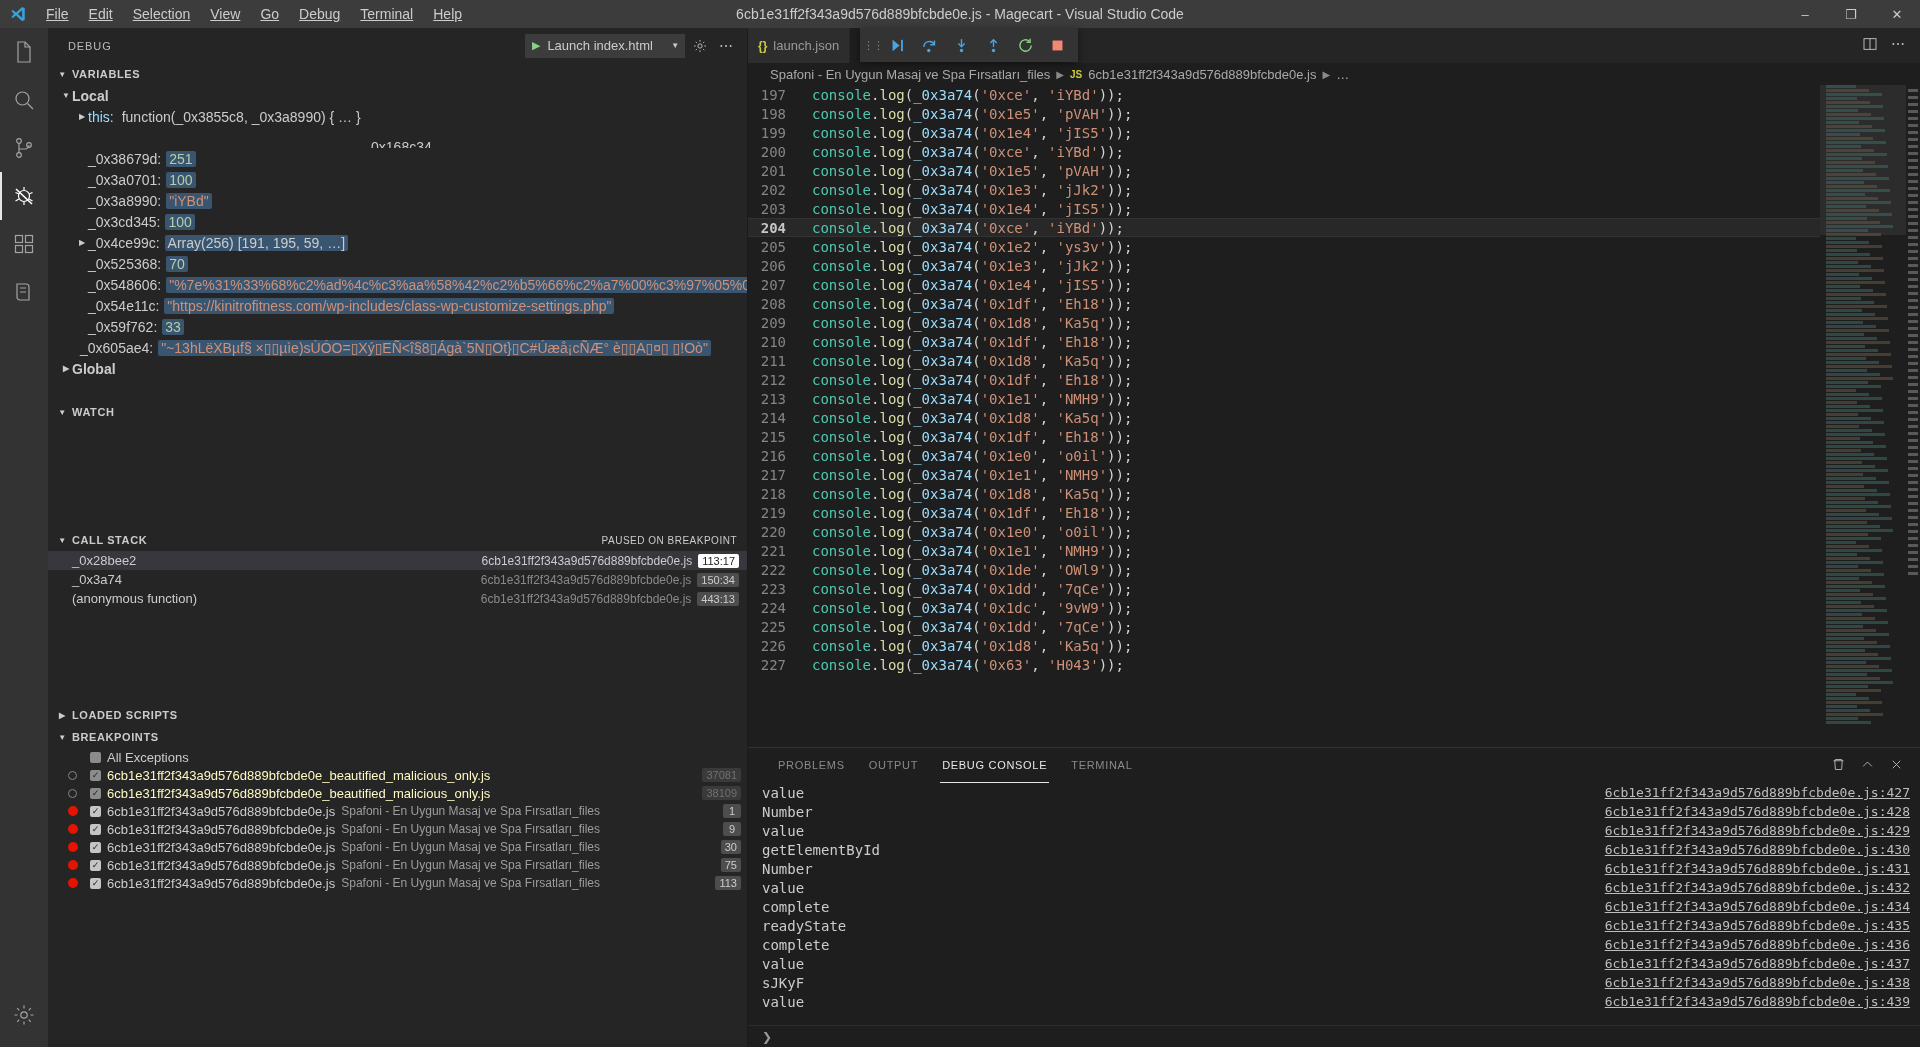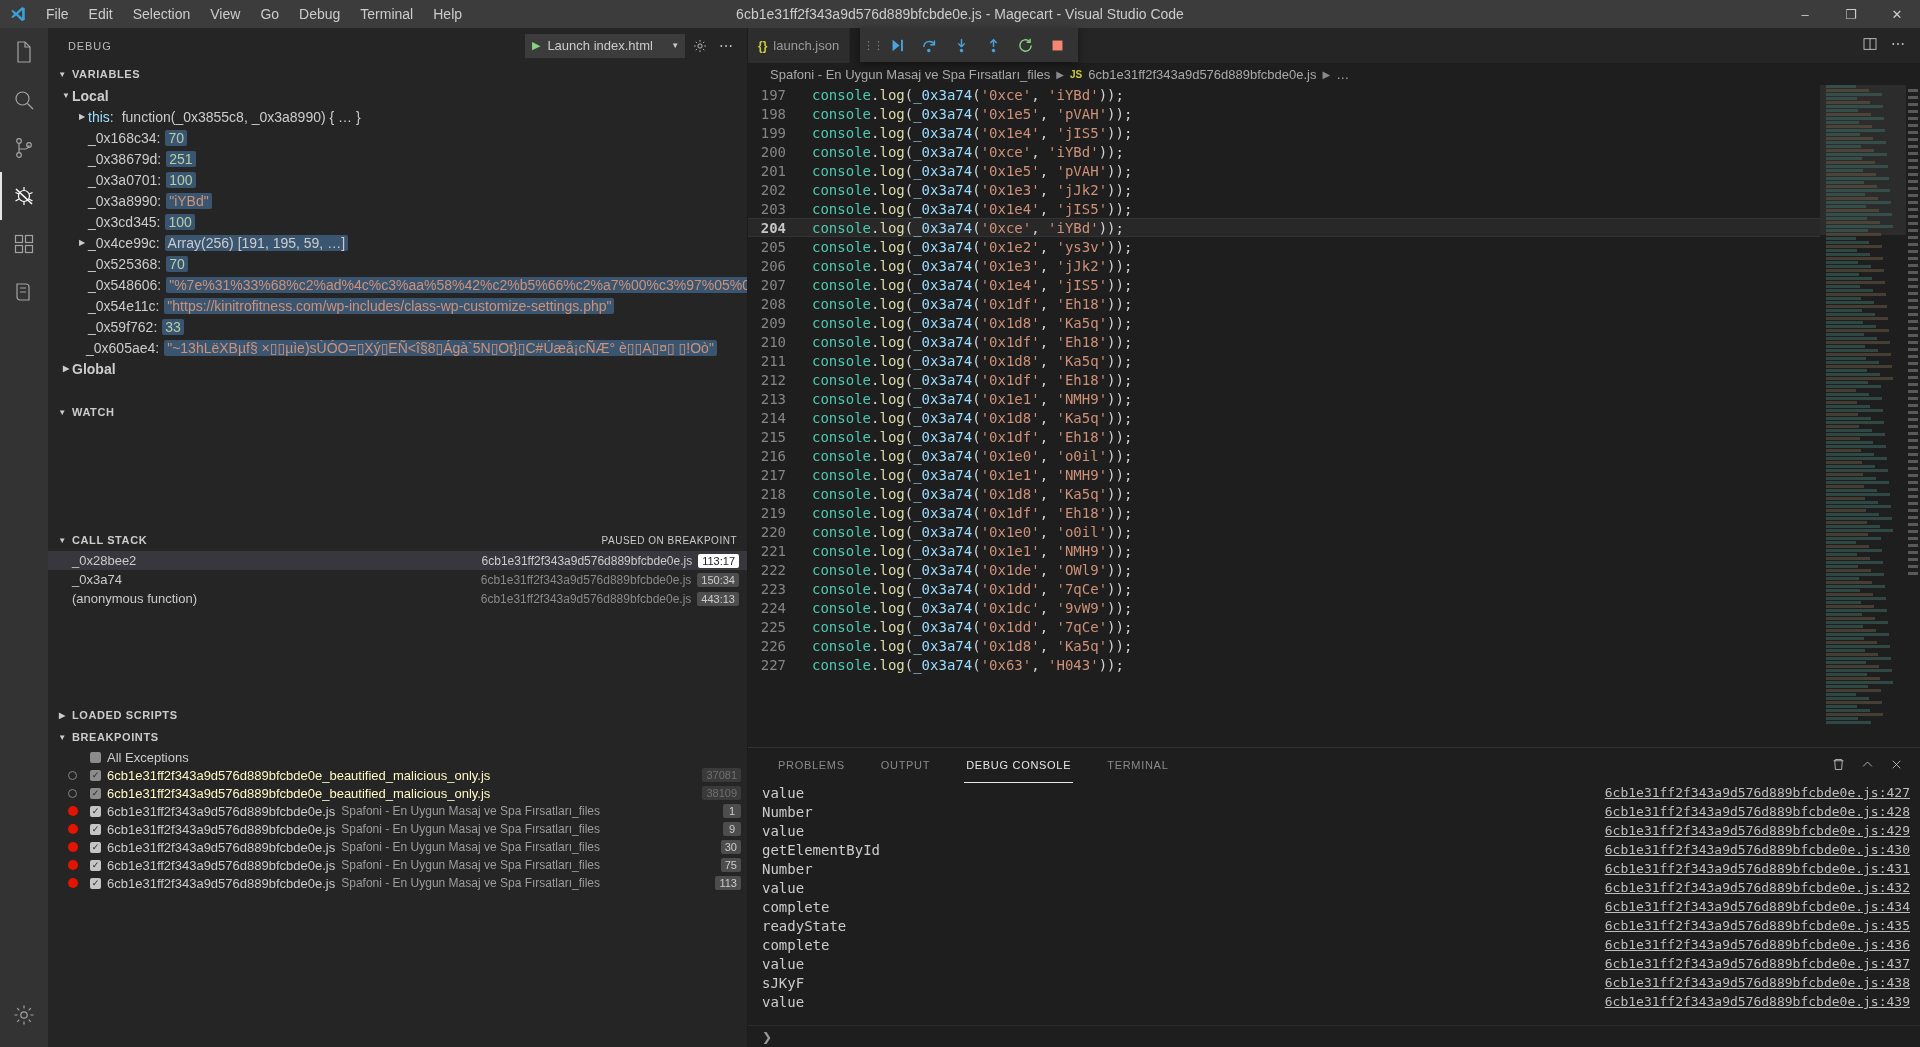--- a/index.html
+++ b/index.html
@@ -13,21 +13,21 @@
   }
   .mono { font-family:"DejaVu Sans Mono", monospace; }
 
   
   #titlebar {
     height:28px; background:#3c3c3c; display:flex; align-items:center;
     position:relative; font-size:14px;
   }
   #vscode-logo { width:36px; display:flex; align-items:center; justify-content:center; }
   #vscode-logo svg { width:18px; height:18px; }
-  #menubar { display:flex; align-items:center; height:100%; }
+  #menubar { display:flex; align-items:center; height:100%;text-decoration:underline; }
   .menu-item { padding:0 10px; line-height:28px; color:#cccccc; font-size:14px; cursor:default; }
   #window-title {
     position:absolute; left:0; right:0; text-align:center; font-size:14px;
     color:#cccccc; pointer-events:none;
   }
   #window-controls { position:absolute; right:0; top:0; height:28px; display:flex; z-index:5; }
   .wc { width:46px; height:28px; display:flex; align-items:center; justify-content:center; color:#cccccc; font-size:13px;}
 
   
   #workbench { display:flex; height:1047px; }
@@ -190,21 +190,21 @@
   
   #minimap { width:100px; flex:0 0 100px; background:#1e1e1e; position:relative; overflow:hidden; }
   .mm-line { height:3px; margin:0 0 1px 6px; background:#3e6b63; opacity:.55; }
   .mm-line.b { background:#6a5a46; }
   #mm-slider { position:absolute; left:0; right:0; top:0; height:150px; background:rgba(121,121,121,.16); }
   #mm-overview { position:absolute; right:0; top:0; bottom:0; width:14px; background:#1e1e1e; }
   .ov-mark { position:absolute; right:2px; width:10px; height:3px; background:#c8c8c8; opacity:.35; }
 
   
   #panel { height:300px; flex:0 0 300px; background:#1e1e1e; border-top:1px solid #333; display:flex; flex-direction:column; }
-  #panel-tabs { height:35px; display:flex; align-items:center; padding-left:20px; gap:16px; flex:0 0 35px; position:relative; }
+  #panel-tabs { height:35px; display:flex; align-items:center; padding-left:20px; gap:4px; flex:0 0 35px; position:relative; }
   .ptab {
     font-size:11px; letter-spacing:.7px; text-transform:uppercase; color:#8a8a8a;
     padding:0 10px; line-height:35px; cursor:pointer; position:relative;
   }
   .ptab.active { color:#e7e7e7; }
   .ptab.active::after {
     content:""; position:absolute; left:8px; right:8px; bottom:0; height:1px; background:#e7e7e7;
   }
   #panel-actions { margin-left:auto; display:flex; align-items:center; gap:14px; padding-right:16px; color:#cccccc; }
   #panel-actions svg { width:15px; height:15px; fill:none; stroke:#cccccc; stroke-width:1.3; }
@@ -336,21 +336,21 @@
             <span class="var-twisty">▼</span>
             <span class="var-name">Local</span>
           </div>
           <div id="var-rows">
                 <div class="var-row" style="padding-left: 28px;">
                   <span class="var-twisty">▶</span>
                   <span class="var-name kw">this</span>
                   <span class="var-colon">:</span>
                   <span class="var-val plain">function(_0x3855c8, _0x3a8990) { … }</span>
                 </div>
-                <div class="var-row" style="padding-left: 28px;">
+                <div class="var-row" style=" flex-direction: column;">
                   <span class="var-twisty"></span>
                   <span class="var-name">_0x168c34</span>
                   <span class="var-colon">:</span>
                   <span class="var-val num">70</span>
                 </div>
                 <div class="var-row" style="padding-left: 28px;">
                   <span class="var-twisty"></span>
                   <span class="var-name">_0x38679d</span>
                   <span class="var-colon">:</span>
                   <span class="var-val num">251</span>
@@ -396,21 +396,21 @@
                   <span class="var-name">_0x54e11c</span>
                   <span class="var-colon">:</span>
                   <span class="var-val str">"https://kinitrofitness.com/wp-includes/class-wp-customize-settings.php"</span>
                 </div>
                 <div class="var-row" style="padding-left: 28px;">
                   <span class="var-twisty"></span>
                   <span class="var-name">_0x59f762</span>
                   <span class="var-colon">:</span>
                   <span class="var-val num">33</span>
                 </div>
-                <div class="var-row" style="padding-left: 26px;">
+                <div class="var-row" style="padding-left: 20px;">
                   <span class="var-twisty"></span>
                   <span class="var-name">_0x605ae4</span>
                   <span class="var-colon">:</span>
                   <span class="var-val str">"~13hLëXBµf§ ×▯▯µìe)sÙÓO=▯Xý▯EÑ&lt;î§8▯Ágà`5N▯Ot}▯C#Úæå¡cÑÆ° è▯▯A▯¤▯ ▯!Oò"</span>
                 </div>
               </div>
           <div class="var-row scope-row" style="padding-left:12px;">
             <span class="var-twisty">▶</span>
             <span class="var-name">Global</span>
           </div>

